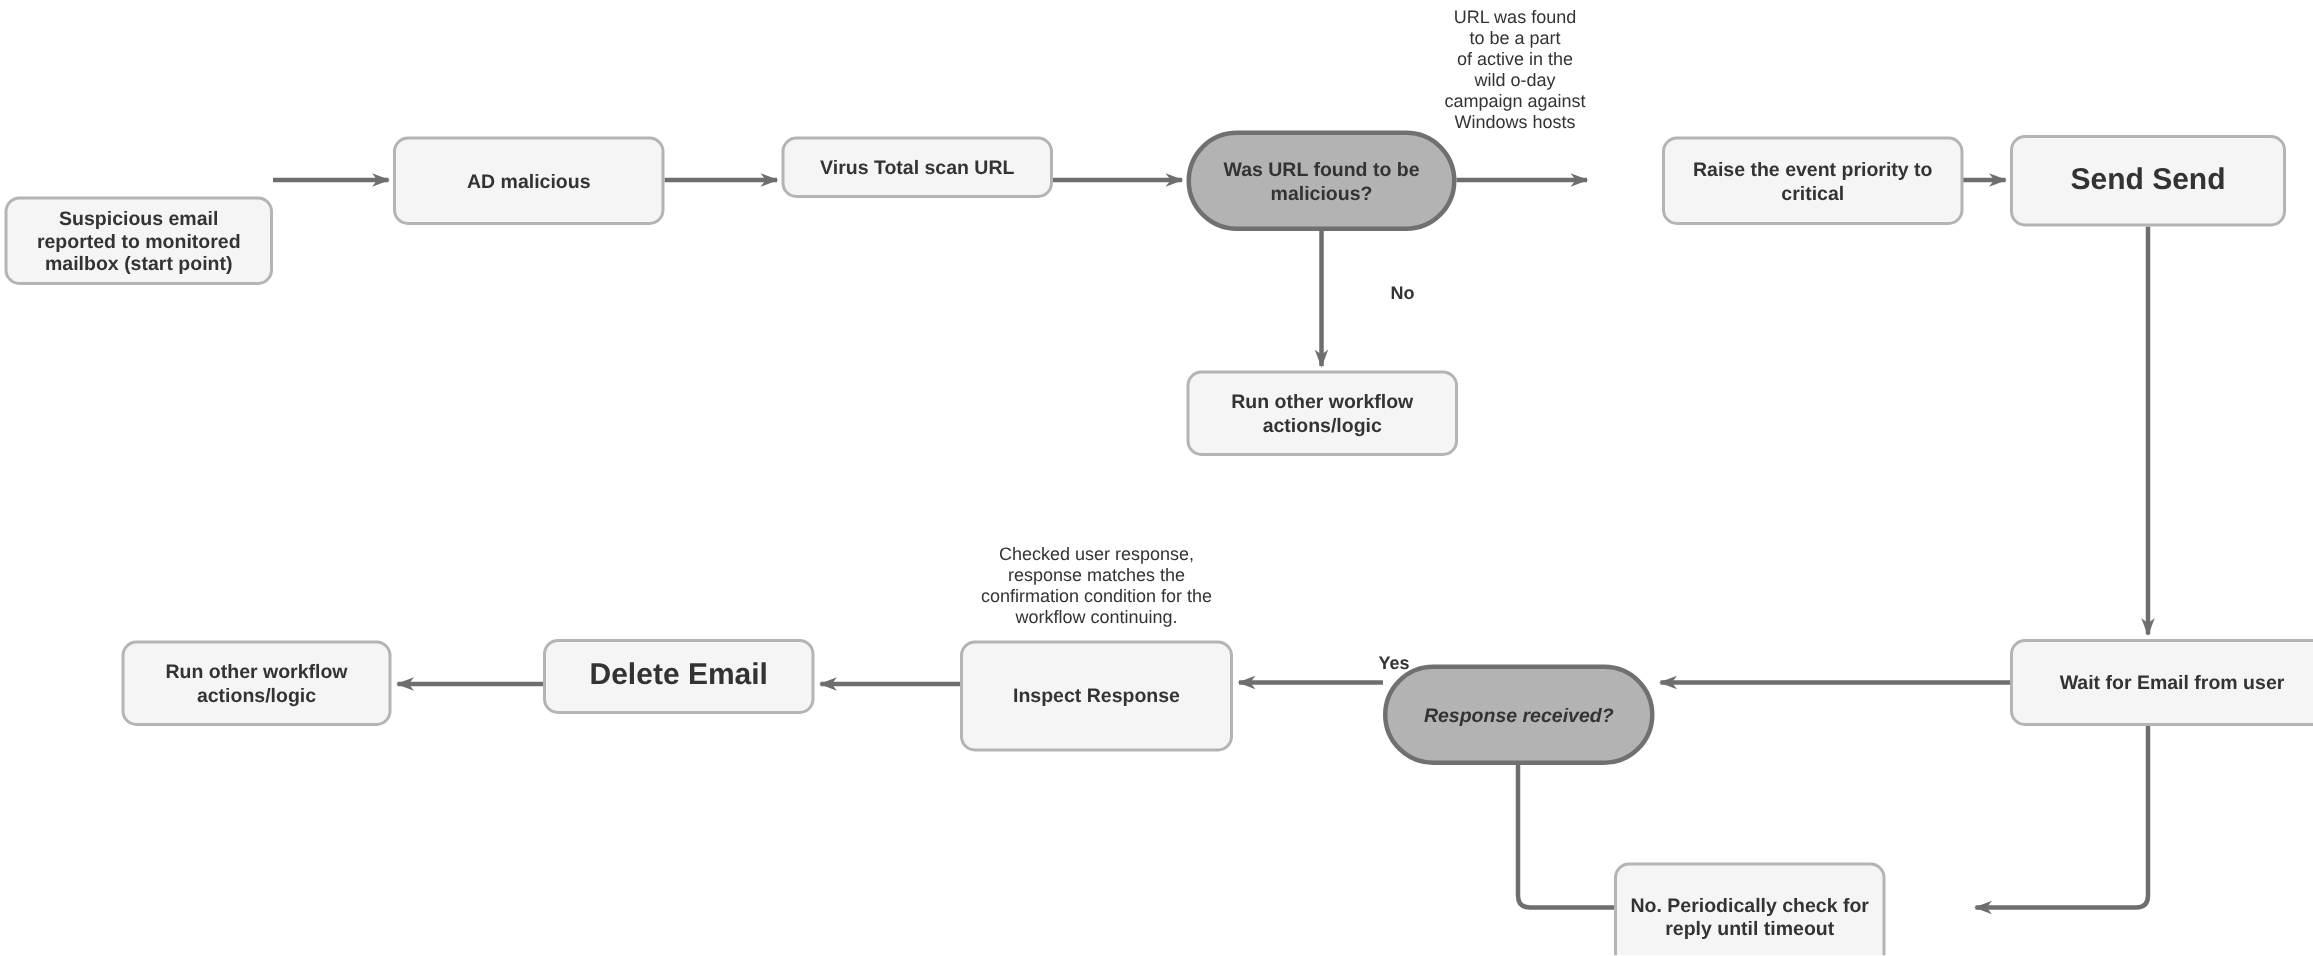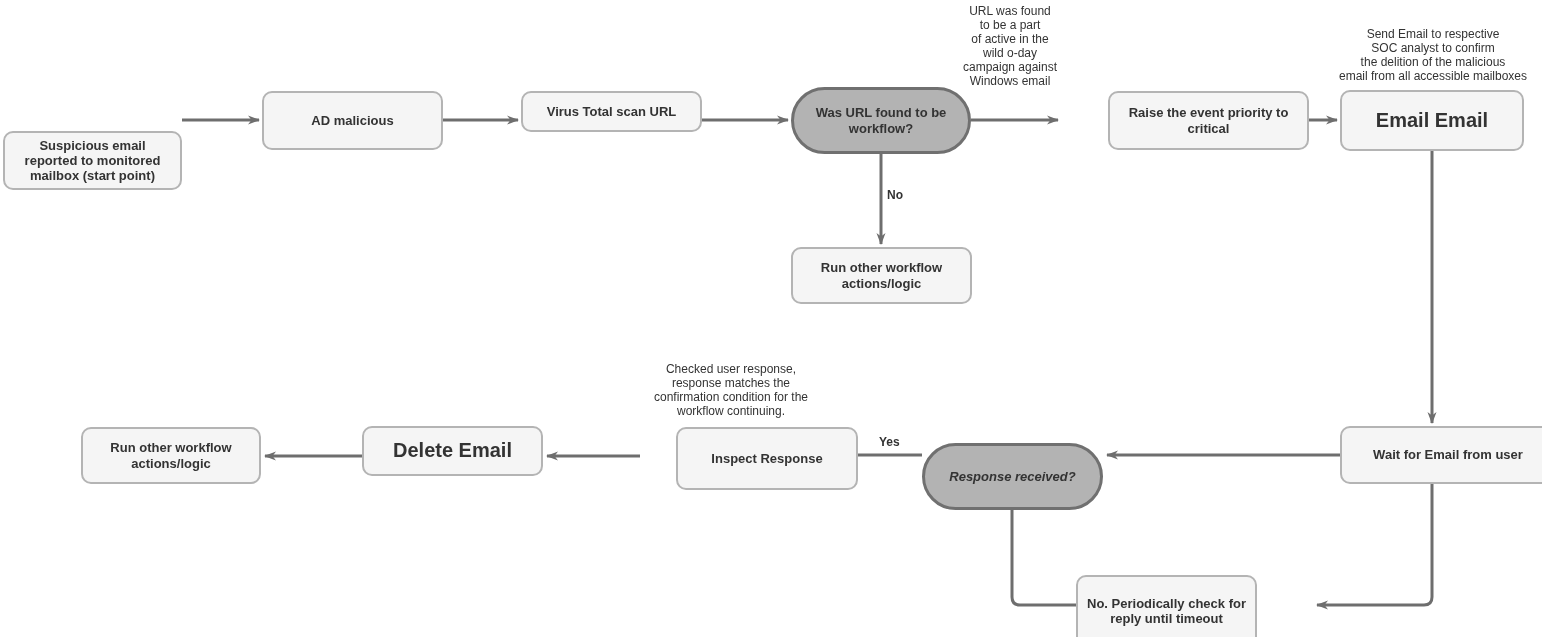--- a/index.html
+++ b/index.html
@@ -49,20 +49,21 @@
     line-height: 1.17;
     text-align: center;
     white-space: pre;
   }
   .edge-label {
     position: absolute;
     color: var(--text, #333);
     font-size: 12px;
     font-weight: bold;
     white-space: pre;
+    margin-left: 40px;
   }
 </style>
 </head>
 <body>
 
 <div id="canvas">
 
   <svg class="edges" width="1542" height="637">
     <defs>
       <marker id="arrowhead" markerUnits="userSpaceOnUse" markerWidth="14" markerHeight="12" refX="12" refY="5.5" orient="auto">
@@ -93,47 +94,47 @@
   <div class="node" style="left:262px; top:91px; width:181px; height:59px;">
     <span class="lbl">AD malicious</span>
   </div>
 
   <div class="node" style="left:521px; top:91px; width:181px; height:41px;">
     <span class="lbl">Virus Total scan URL</span>
   </div>
 
   <div class="node decision" style="left:791px; top:87px; width:180px; height:67px;">
     <span class="lbl">Was URL found to be
-workflow?</span>
+malicious?</span>
   </div>
 
   <div class="node" style="left:1108px; top:91px; width:201px; height:59px;align-items:center;">
     <span class="lbl">Raise the event priority to
 critical</span>
   </div>
 
   <div class="node big" style="left:1340px; top:90px; width:184px; height:61px;">
-    <span class="lbl">Email Email</span>
+    <span class="lbl">Send Send</span>
   </div>
 
   <div class="node" style="left:791px; top:247px; width:181px; height:57px;">
     <span class="lbl">Run other workflow
 actions/logic</span>
   </div>
 
   <div class="node" style="left:81px; top:427px; width:180px; height:57px;">
     <span class="lbl">Run other workflow
 actions/logic</span>
   </div>
 
   <div class="node big" style="left:362px; top:426px; width:181px; height:50px;">
     <span class="lbl">Delete Email</span>
   </div>
 
-  <div class="node" style="left:676px; top:427px; width:182px; height:63px;">
+  <div class="node" style="left:640px; top:427px; width:182px; height:74px;">
     <span class="lbl">Inspect Response</span>
   </div>
 
   <div class="node decision" style="left:922px; top:443px; width:181px; height:67px;font-style:italic;">
     <span class="lbl">Response received?</span>
   </div>
 
   <div class="node" style="left:1340px; top:426px; width:216px; height:58px;">
     <span class="lbl">Wait for Email from user</span>
   </div>
@@ -141,26 +142,22 @@
   <div class="node" style="left:1076px; top:575px; width:181px; height:72px;">
     <span class="lbl">No. Periodically check for
 reply until timeout</span>
   </div>
 
   <div class="annotation" style="left:1010px; top:4px;">URL was found
 to be a part
 of active in the
 wild o-day
 campaign against
-Windows email</div>
+Windows hosts</div>
 
-  <div class="annotation" style="left:1433px; top:27px;">Send Email to respective
-SOC analyst to confirm
-the delition of the malicious
-email from all accessible mailboxes</div>
 
   <div class="annotation" style="left:731px; top:362px;">Checked user response,
 response matches the
 confirmation condition for the
 workflow continuing.</div>
 
   <span class="edge-label" style="left:887px; top:188px;">No</span>
 
   <span class="edge-label" style="left:879px; top:435px;">Yes</span>
 

